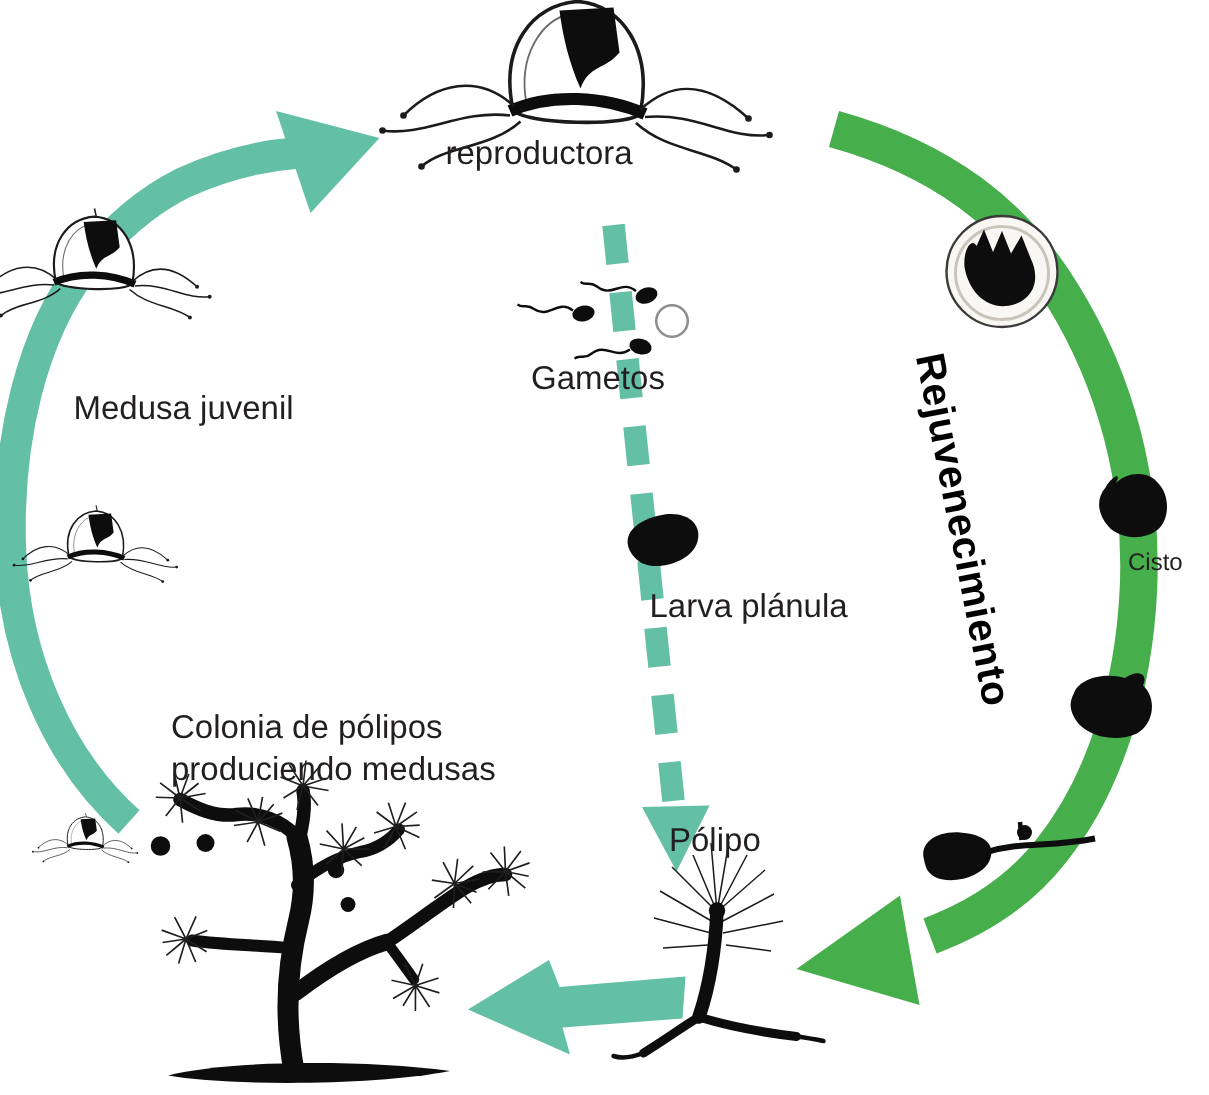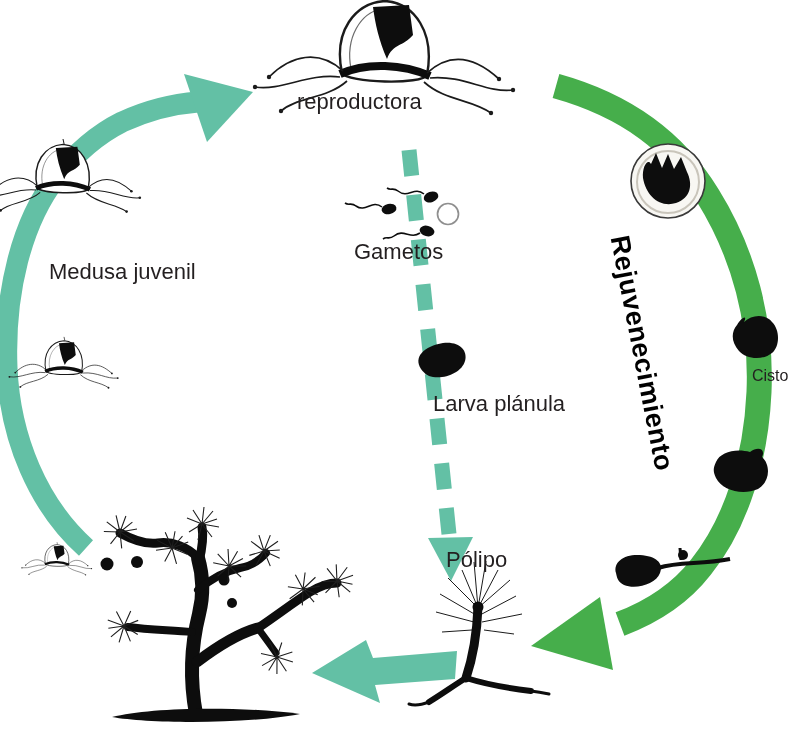--- a/index.html
+++ b/index.html
@@ -163,15 +163,17 @@
 
 <div class="lbl" style="left:389px;top:390px;margin-left:44px;">Larva plánula</div>
 
 <div class="lbl" style="left:446px;top:546px;">Pólipo</div>
 
 <div class="lbl" style="left:752px;top:362px;font-size:16px;">Cisto</div>
 
 <div class="lbl" style="left:49px;top:226px;margin-top:32px;">Medusa juvenil</div>
 
 <div class="lbl" style="left:114px;top:471px;">
+  <div>Colonia de pólipos</div>
+  <div>produciendo medusas</div>
 </div>
 
 <div class="lbl-rot">Rejuvenecimiento</div>
 
 </body></html>

